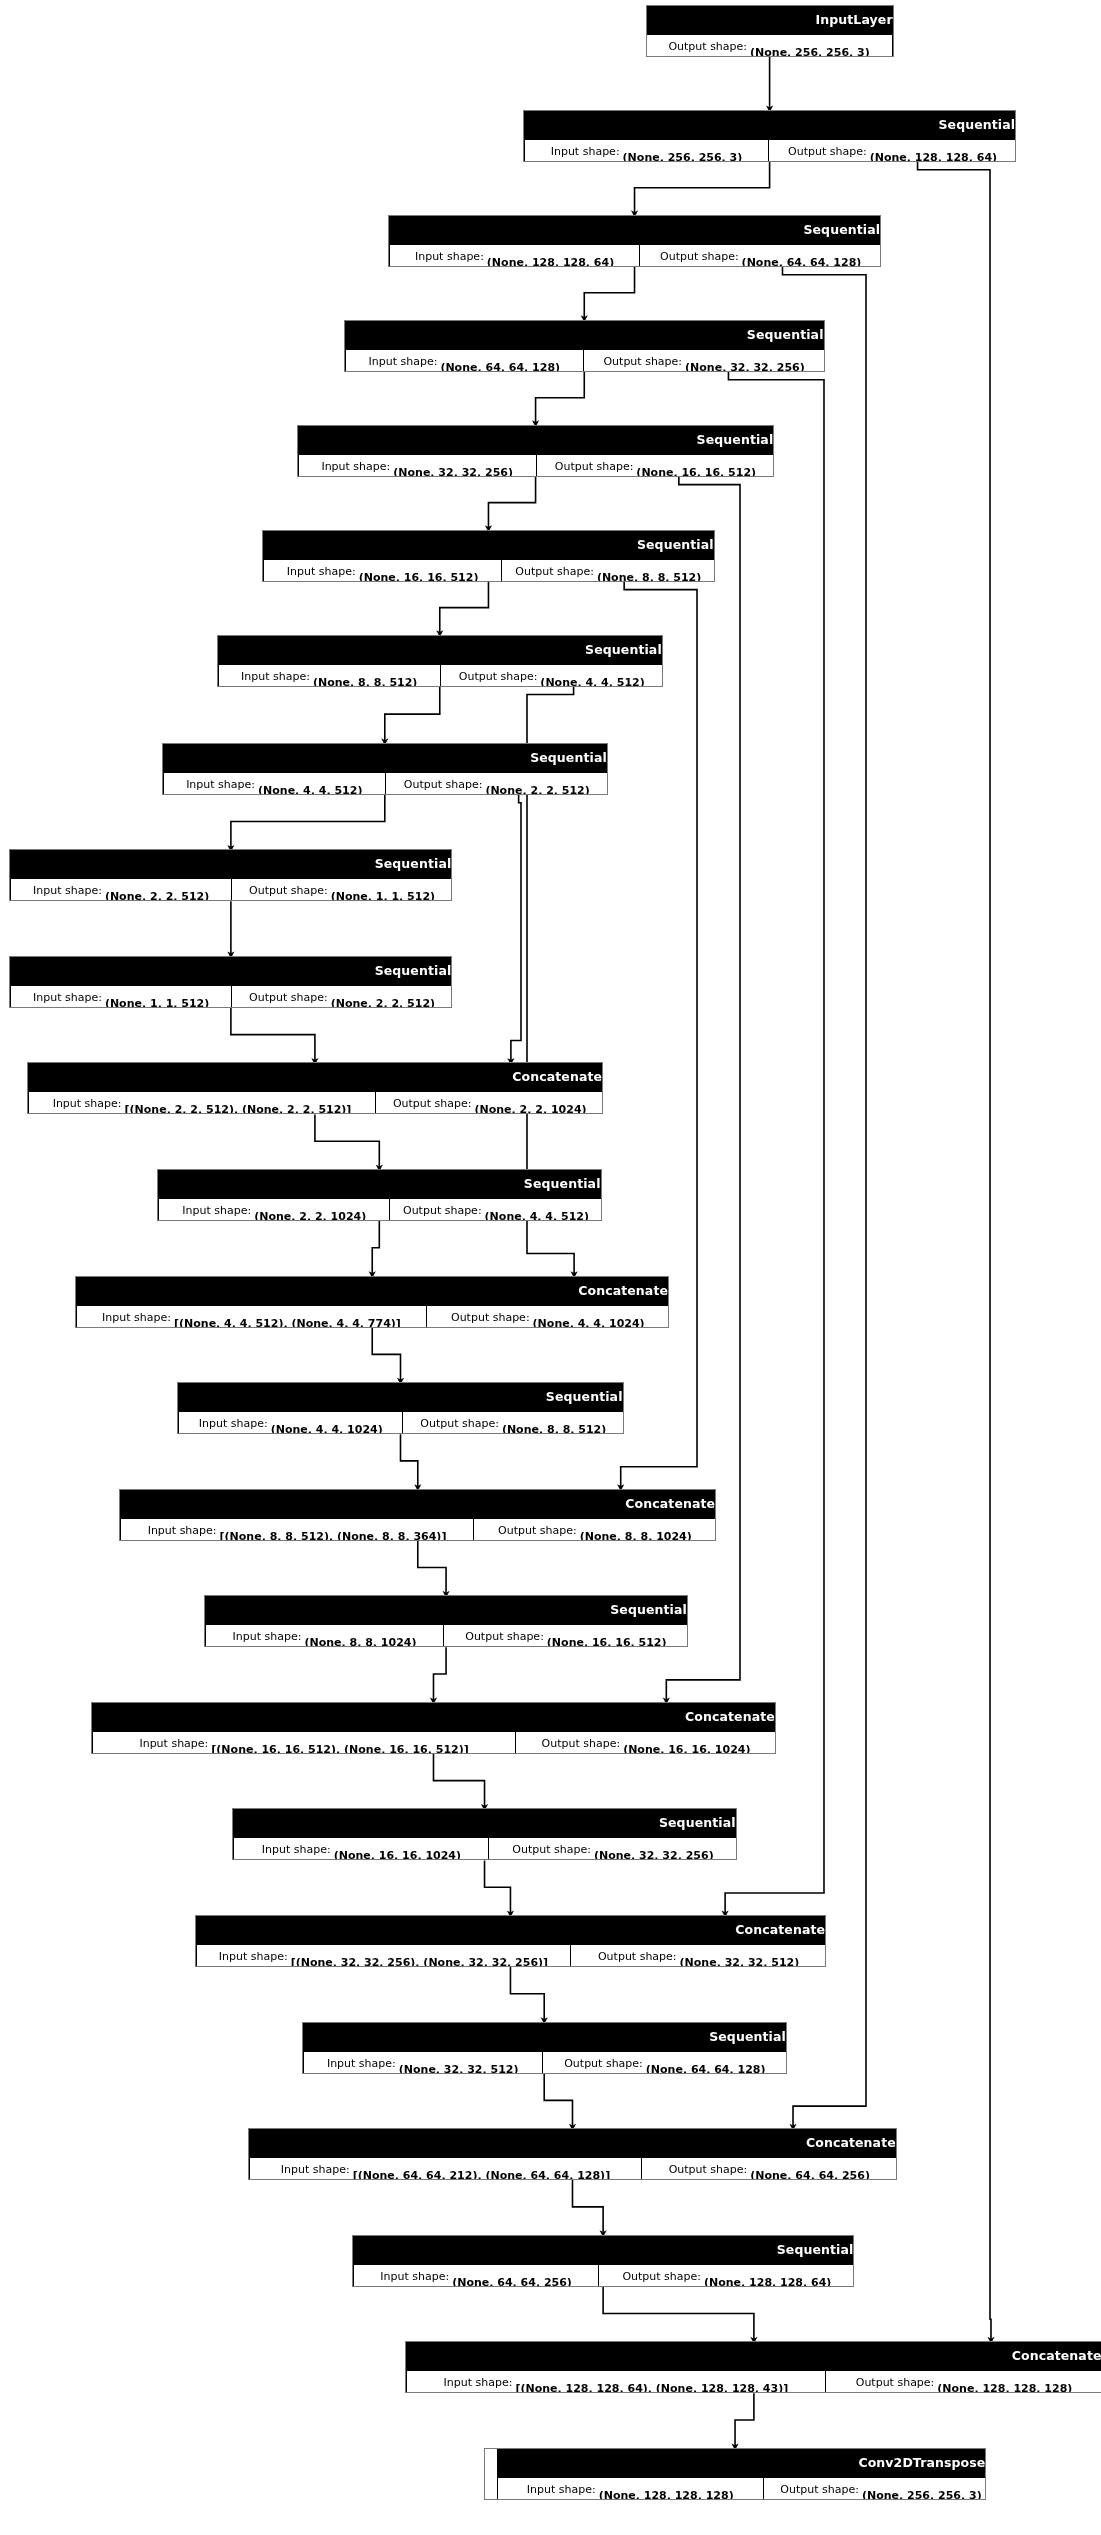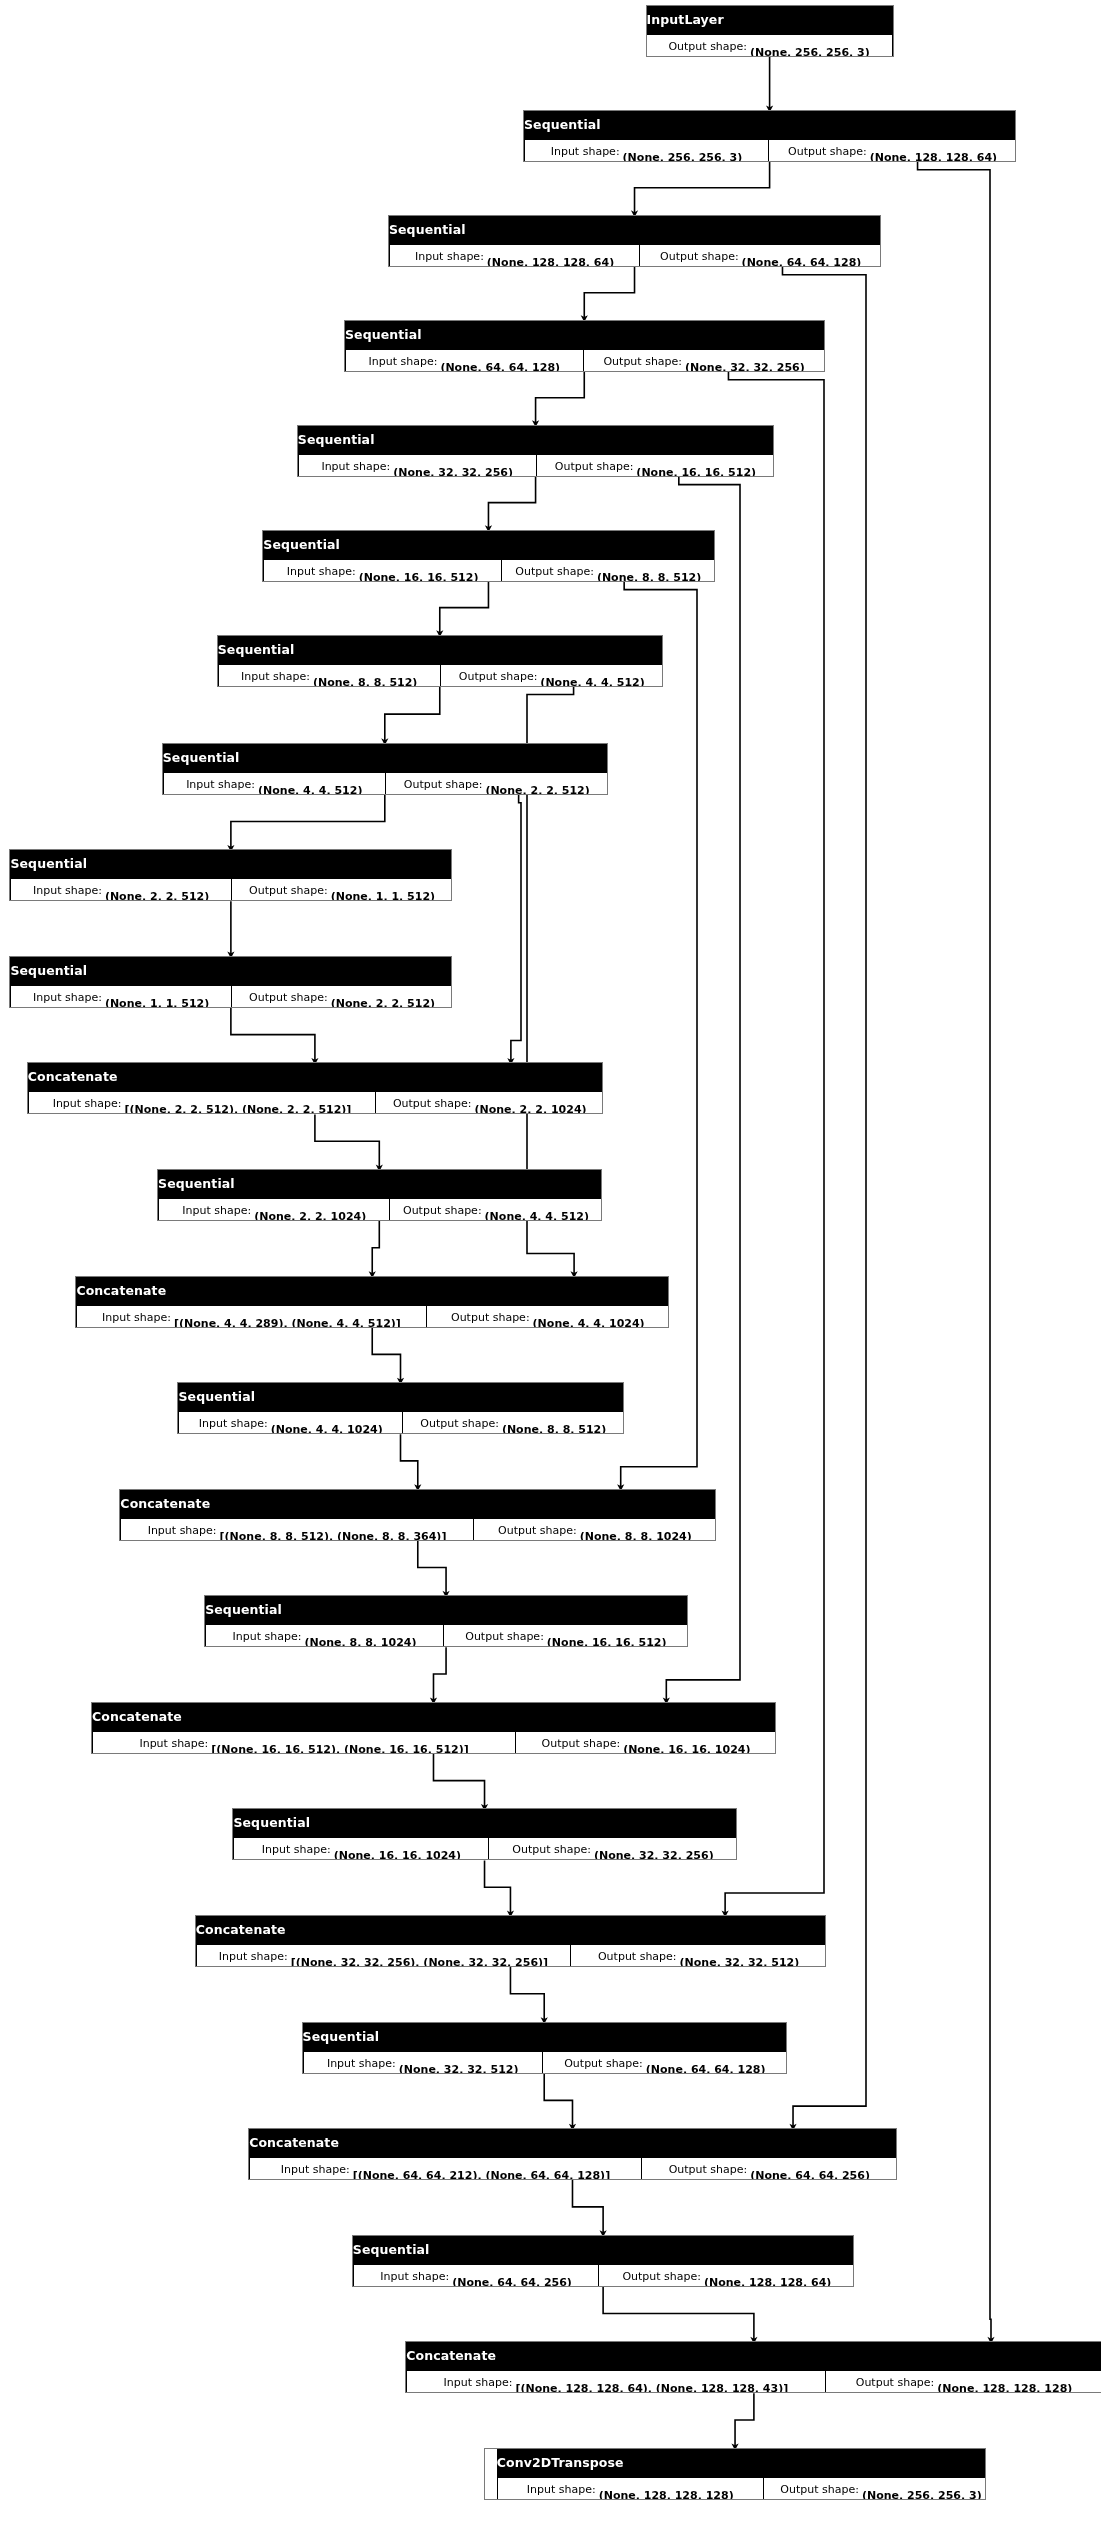--- a/index.html
+++ b/index.html
@@ -31,21 +31,21 @@
     position: absolute;
     box-sizing: border-box;
     border: 1px solid #7a7a7a;
     background: #ffffff;
     overflow: hidden;
   }
   .node-title {
     background: #000000;
     color: #ffffff;
     font-weight: bold;
-    text-align: left;
+    text-align: right;
     line-height: 27px;
     height: 27px;
     font-size: 12.5px;
     letter-spacing: 0.1px;
     white-space: nowrap;
     overflow: hidden;
   }
   .node-shapes {
     display: flex;
     height: 25px;
@@ -273,21 +273,21 @@
             <span class="lbl">Output shape:</span>
             <span class="val">(None, 4, 4, 512)</span>
           </div>
         </div>
       </div>
       <div class="node" style="left: 75.3894px; top: 1275.57px; width: 593.692px; height: 52px;">
         <div class="node-title">Concatenate</div>
         <div class="node-shapes">
           <div class="shape-cell in" style="width: 350.247px;">
             <span class="lbl">Input shape:</span>
-            <span class="val">[(None, 4, 4, 289), (None, 4, 4, 512)]</span>
+            <span class="val">[(None, 4, 4, 512), (None, 4, 4, 774)]</span>
           </div>
           <div class="shape-cell out" style="width: 243.445px;">
             <span class="lbl">Output shape:</span>
             <span class="val">(None, 4, 4, 1024)</span>
           </div>
         </div>
       </div>
       <div class="node" style="left: 177.479px; top: 1382.14px; width: 446.054px; height: 52px;">
         <div class="node-title">Sequential</div>
         <div class="node-shapes">

